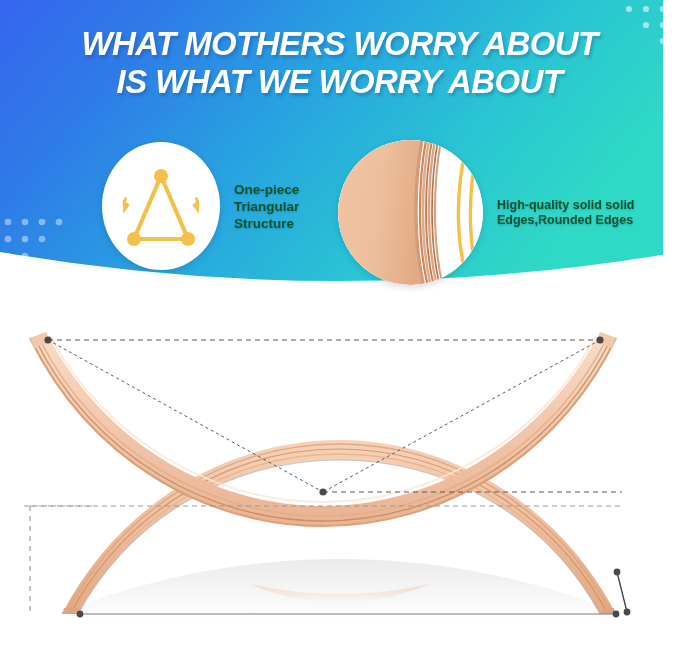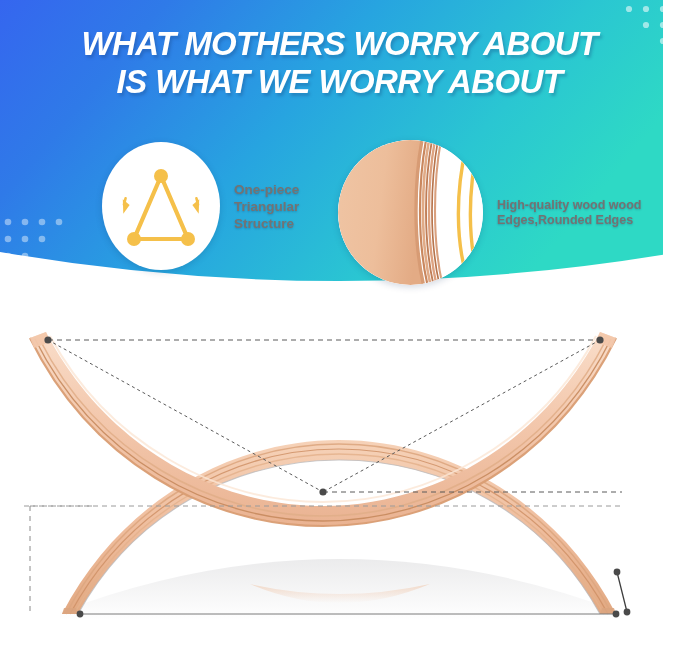--- a/index.html
+++ b/index.html
@@ -73,21 +73,21 @@
     border-radius: 50%;
     background: #ffffff;
     overflow: hidden;
     flex: none;
     box-shadow: 0 2px 7px rgba(10,40,90,0.18);
   }
   #circle-triangle { width: 118px; height: 128px; }
   #circle-wood { width: 145px; height: 145px; }
 
   .feature-text {
-    color: #737373;
+    color: #14532d;
     font-family: "Liberation Sans", sans-serif;
     font-weight: bold;
     line-height: 16px;
     text-shadow: 0 1px 2px rgba(10,40,90,0.25);
   }
   #text-one-piece {
     margin-left: 14px;
     font-size: 13.5px;
     line-height: 17px;
   }
@@ -222,21 +222,21 @@
             <path d="M102,-10 C92,36 90,104 104,155" stroke="#b8754d" stroke-width="1.7" fill="none"></path>
             <path d="M105,-10 C95,36 93,104 107,155" stroke="#d9a07e" stroke-width="2.1" fill="none"></path>
 
             <path d="M128,8 C118,50 117,100 130,142" stroke="#f5c04a" stroke-width="3.4" fill="none" stroke-linecap="round"></path>
             <path d="M140,6 C130,50 129,102 142,144" stroke="#f5c04a" stroke-width="3.4" fill="none" stroke-linecap="round"></path>
           </g>
         </svg>
       </div>
 
       <div class="feature-text" id="text-solid-wood">
-        <span class="tl">High-quality wood wood</span>
+        <span class="tl">High-quality solid solid</span>
         <span class="tl">Edges,Rounded Edges</span>
       </div>
     </div>
   </div>
 
   <div id="product-area">
 
     <svg class="product" width="679" height="354" viewBox="0 0 679 354">
       <defs>
         <linearGradient id="woodTop" x1="0" y1="0" x2="0" y2="1">

